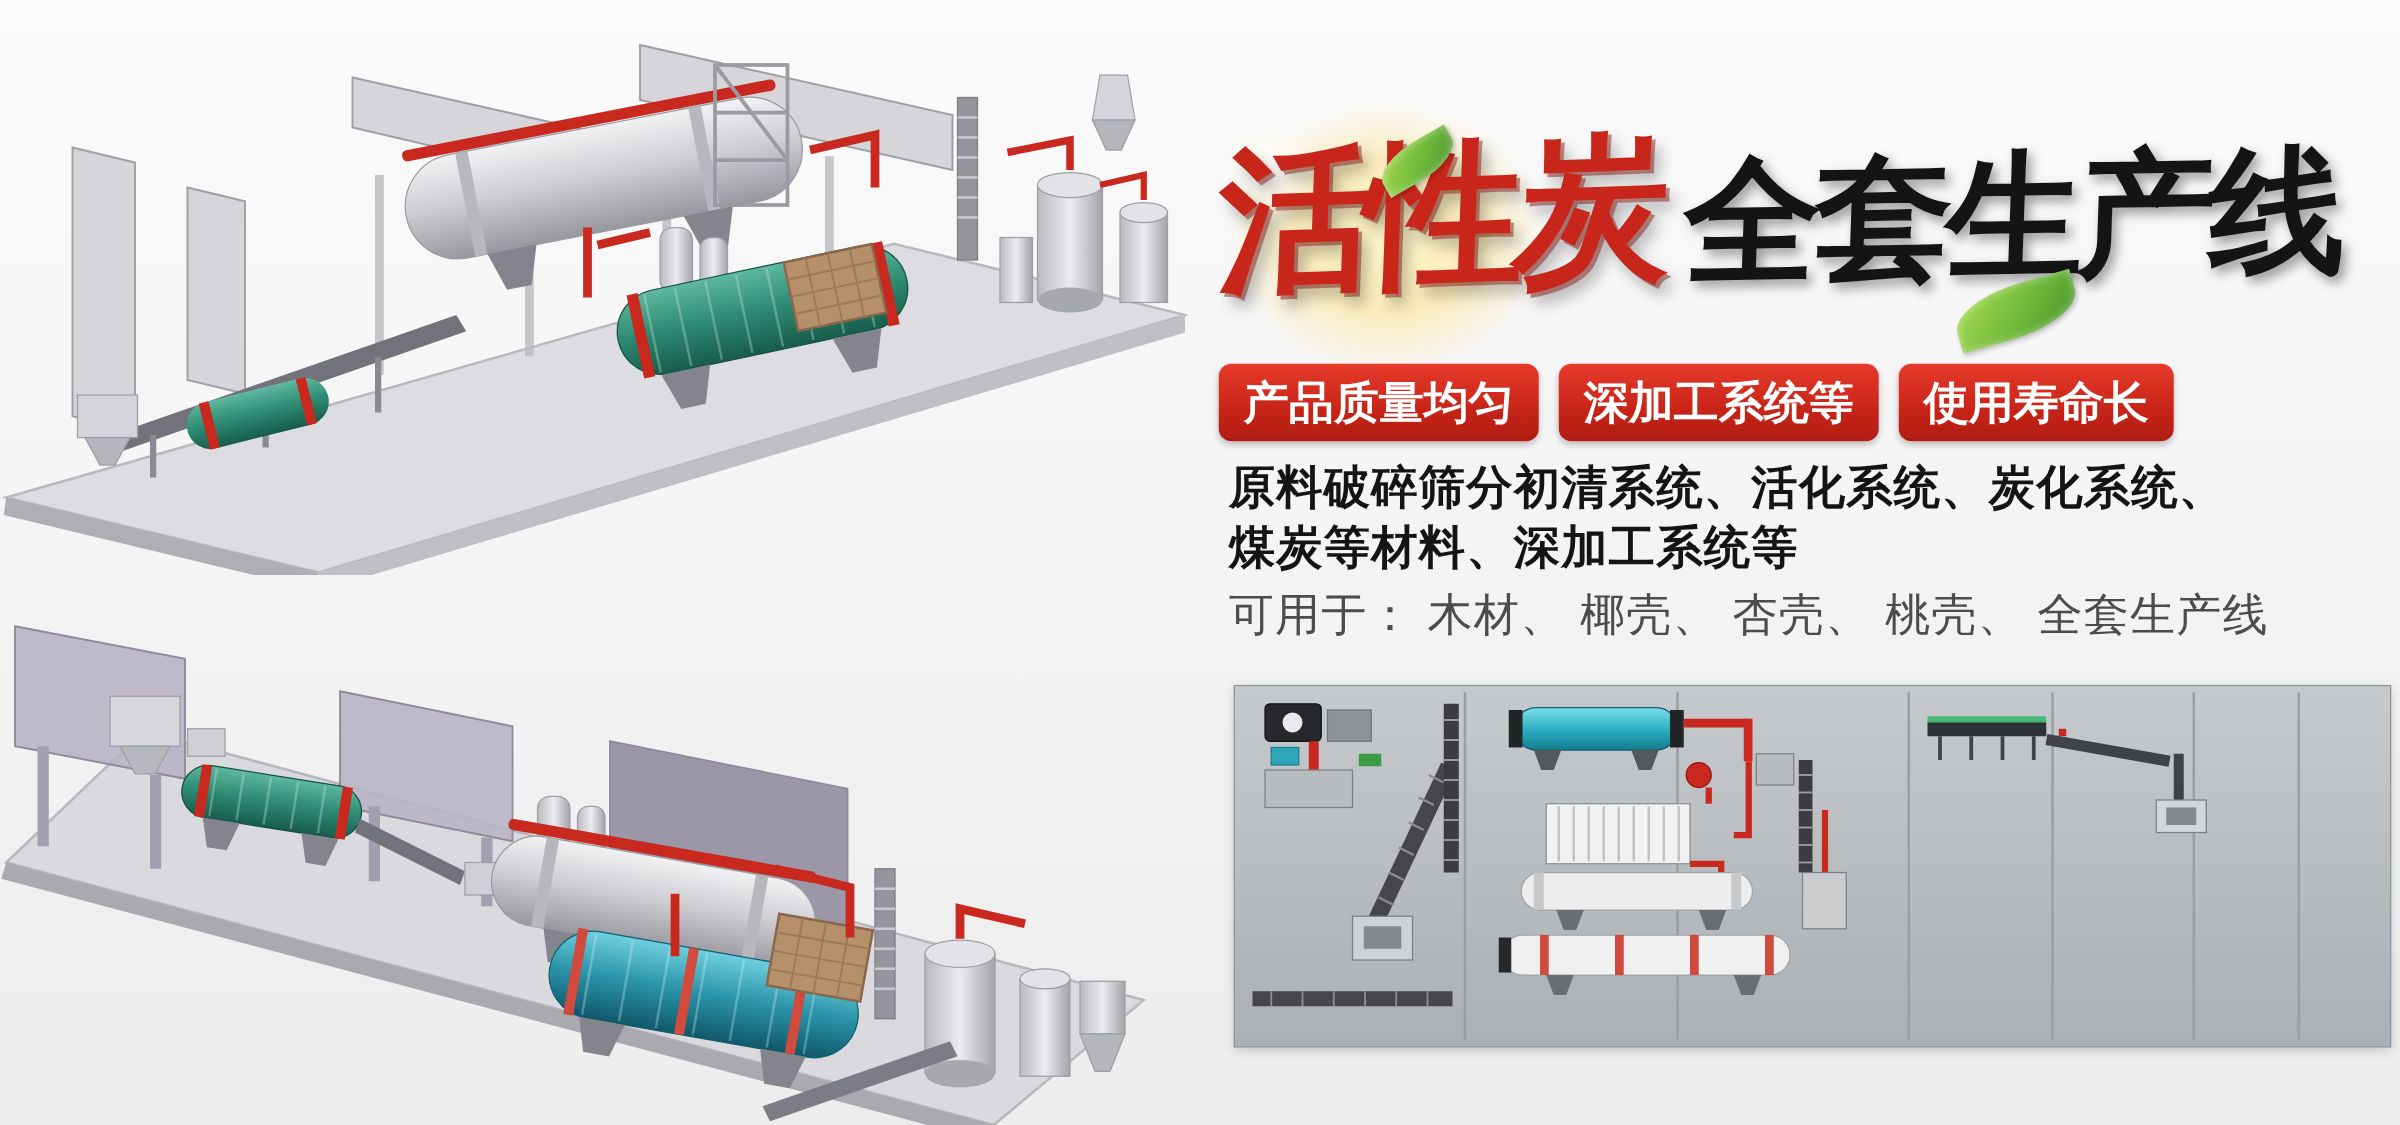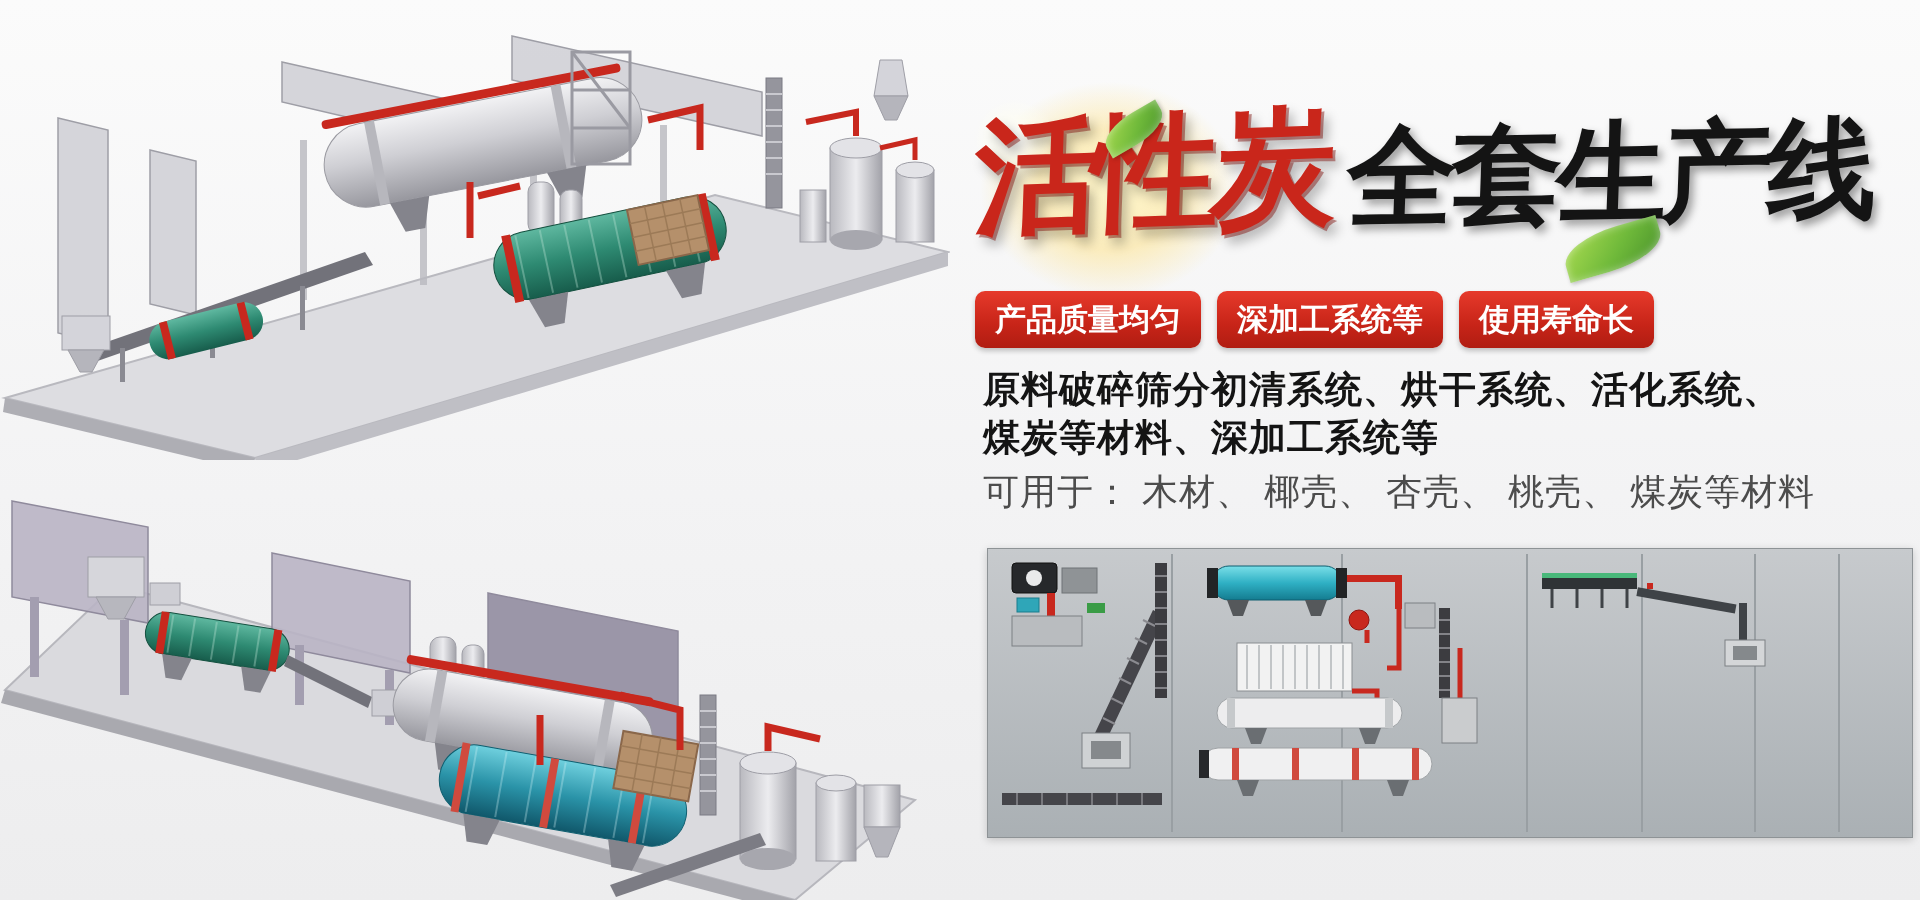--- a/index.html
+++ b/index.html
@@ -46,21 +46,21 @@
     background:linear-gradient(135deg,#aede52 0%,#6fb93a 55%,#47902a 100%);
     box-shadow:inset 0 0 8px rgba(255,255,255,0.45), 1px 2px 4px rgba(0,0,0,0.25);
   }
   .leaf-1 { left:126px; top:14px; width:66px; height:30px; transform:rotate(-30deg); }
   .leaf-2 { left:588px; top:128px; width:100px; height:42px; transform:rotate(-16deg); }
 
   
   .badges { position:absolute; left:975px; top:291px; display:flex; gap:16px; z-index:2; }
   .badge {
     background:linear-gradient(180deg,#e63a2b 0%,#c72418 60%,#b01d12 100%);
-    color:#ffffff; font-size:31px; font-weight:bold; line-height:1;
+    color:#ffffff; font-size:36px; font-weight:bold; line-height:1;
     padding:13px 20px; border-radius:10px; white-space:nowrap;
     box-shadow:0 3px 5px rgba(0,0,0,0.22);
   }
 
   
   .desc {
     position:absolute; left:983px; top:366px; z-index:2;
     font-size:37px; font-weight:bold; color:#141414; line-height:1.3; letter-spacing:1px;
   }
   .materials {
@@ -349,24 +349,24 @@
     <div class="leaf leaf-2"></div>
   </div>
 
   <div class="badges">
     <div class="badge">产品质量均匀</div>
     <div class="badge">深加工系统等</div>
     <div class="badge">使用寿命长</div>
   </div>
 
   <div class="desc">
-    <div>原料破碎筛分初清系统、烘干系统、活化系统、</div>
+    <div>原料破碎筛分初清系统、活化系统、炭化系统、</div>
     <div>煤炭等材料、深加工系统等</div>
   </div>
-  <div class="materials">可用于： 木材、 椰壳、 杏壳、 桃壳、 煤炭等材料</div>
+  <div class="materials">可用于： 木材、 椰壳、 杏壳、 桃壳、 全套生产线</div>
 
   <svg class="diagram" width="926" height="290" viewBox="0 0 926 290">
     <defs>
       <linearGradient id="gDiagBg" x1="0" y1="0" x2="0" y2="1">
         <stop offset="0" stop-color="#c7cacd"></stop>
           <stop offset="1" stop-color="#aab0b4"></stop>
       </linearGradient>
       <linearGradient id="gDiagTeal" x1="0" y1="0" x2="0" y2="1">
         <stop offset="0" stop-color="#7adfe8"></stop>
           <stop offset="0.5" stop-color="#2fb0c4"></stop>

